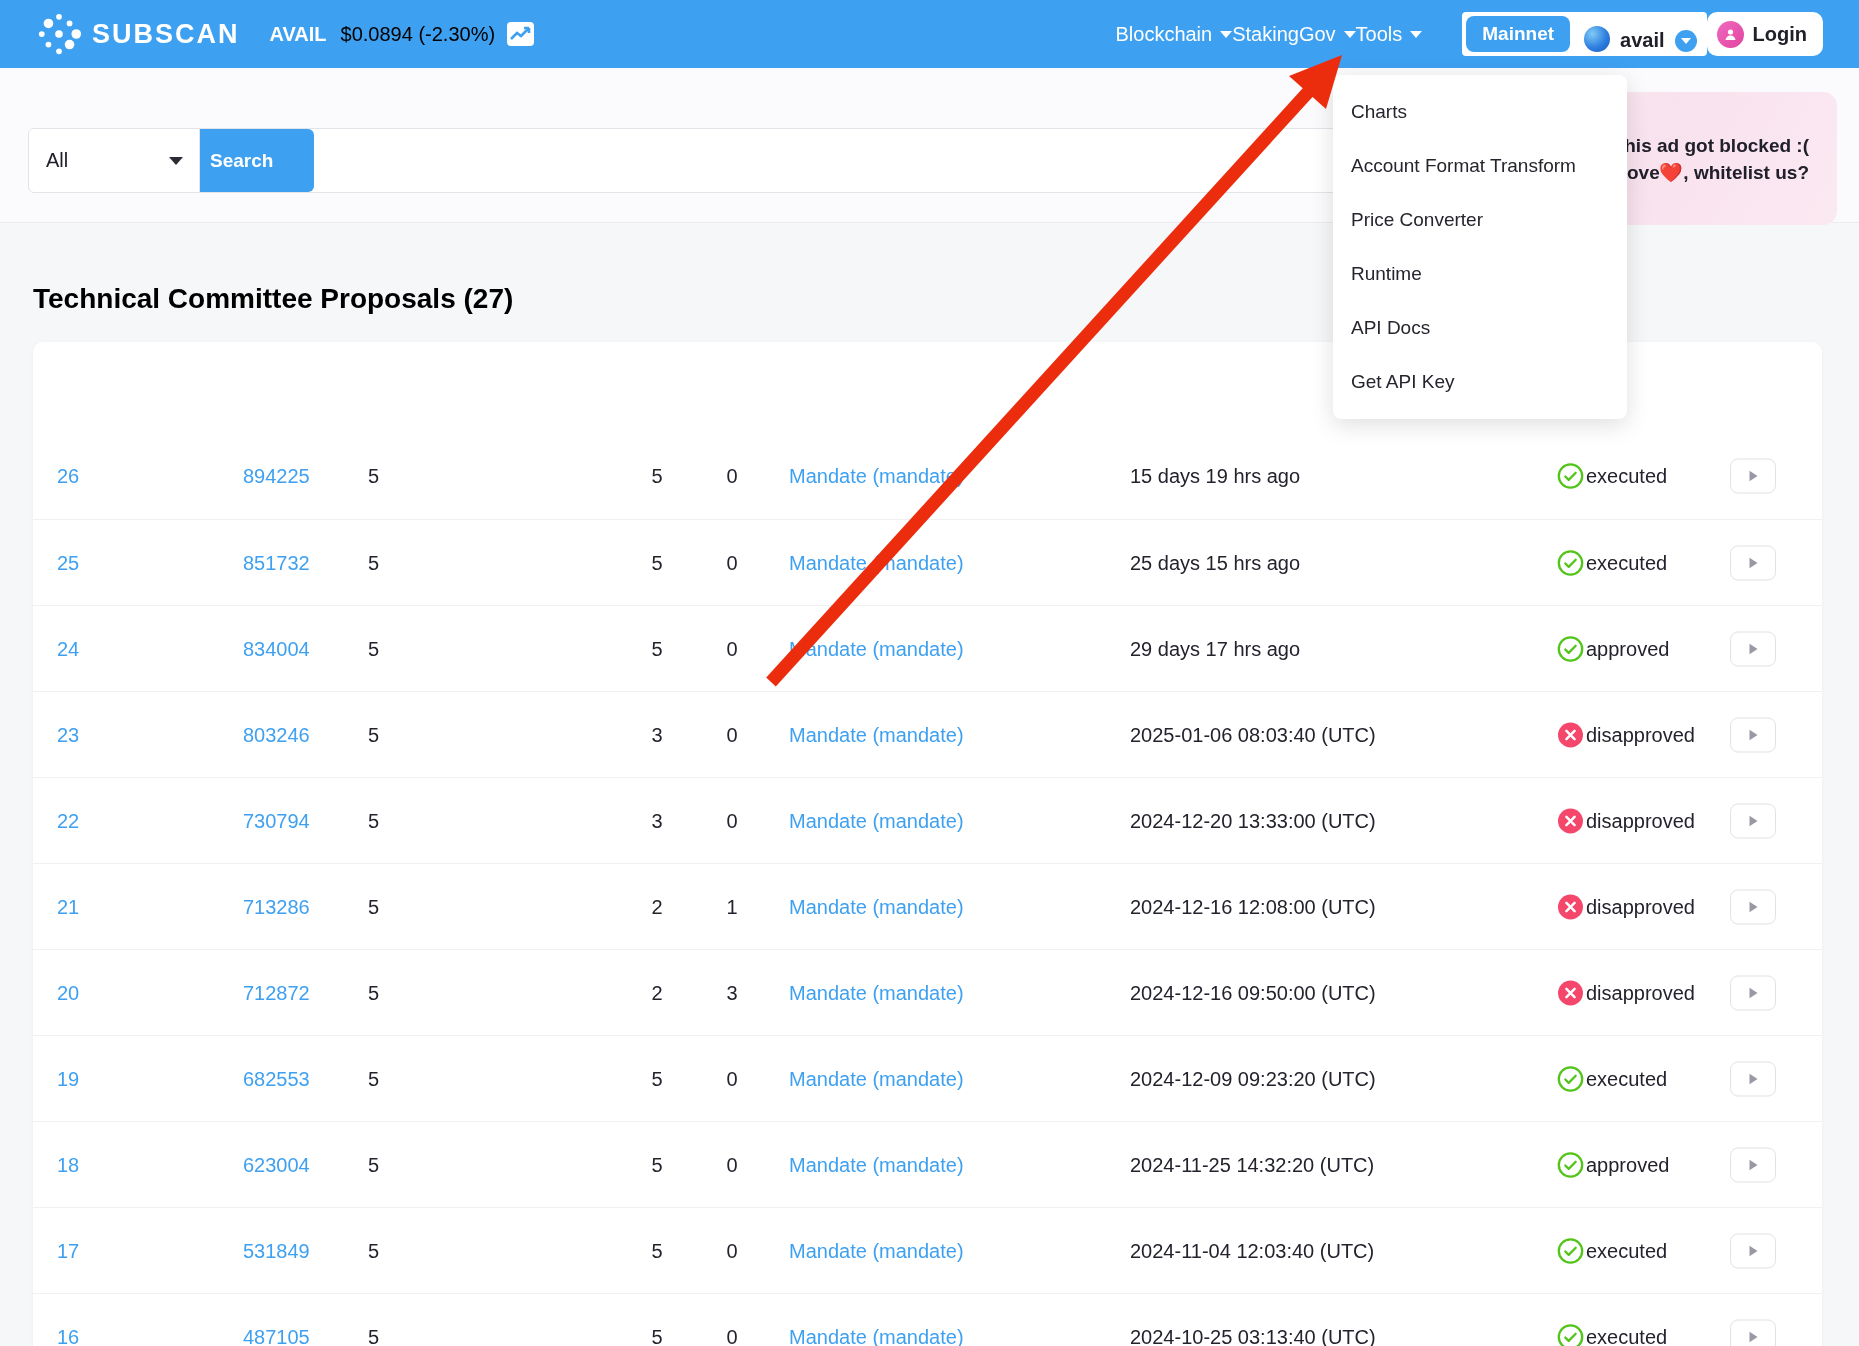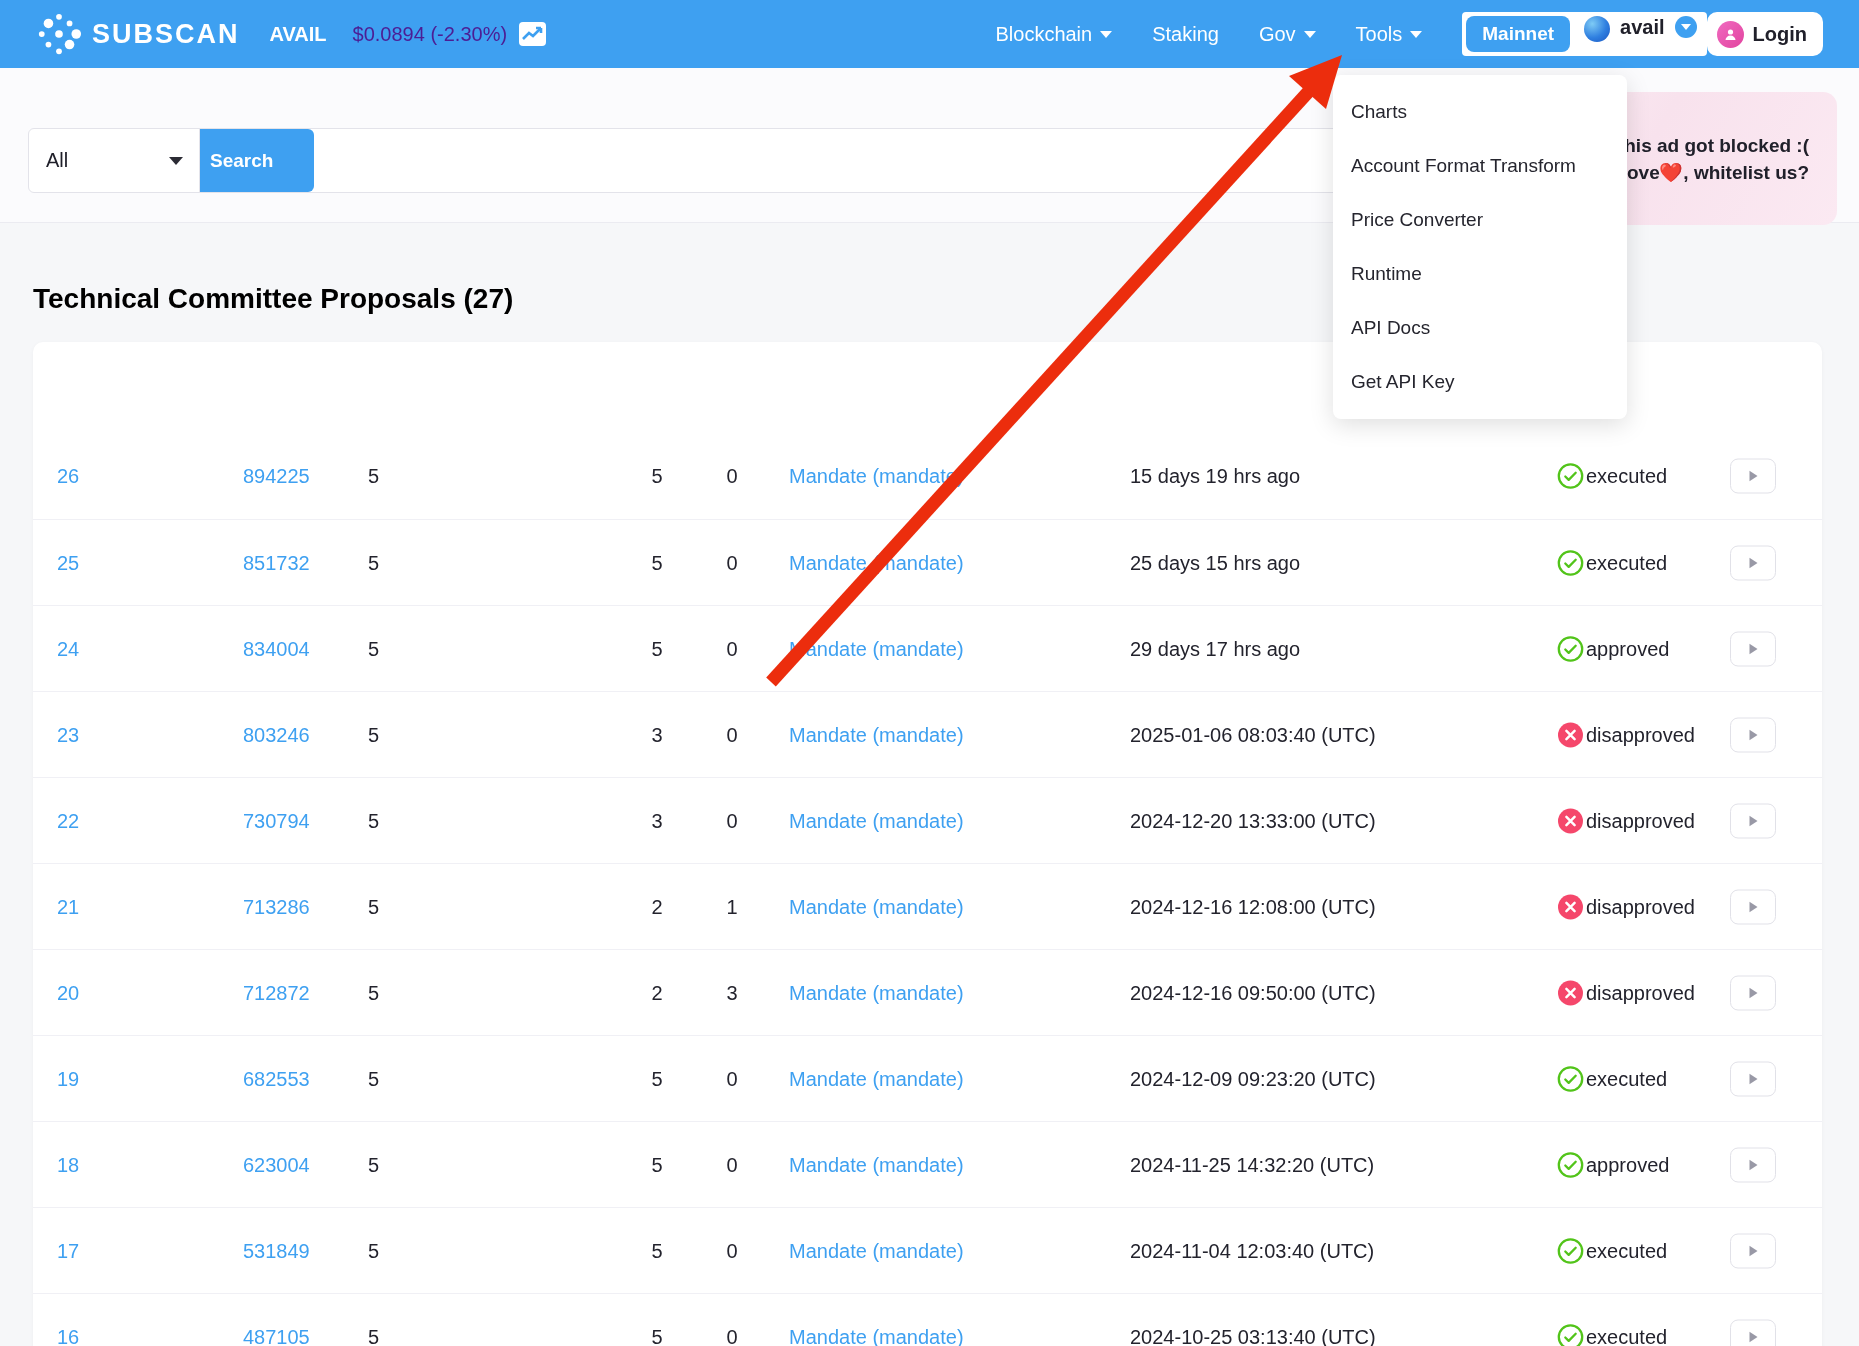--- a/index.html
+++ b/index.html
@@ -11,27 +11,27 @@
     color:#23232d;
   }
   
   .app-header {
     position:absolute; top:0; left:0; right:0; height:68px;
     background:#3EA0F1; display:flex; align-items:center; padding:0 36px;
   }
   .logo-mark { width:46px; height:46px; flex:0 0 auto; }
   .logo-text { color:#fff; font-size:27px; font-weight:bold; letter-spacing:2px; margin-left:10px; }
   .ticker { color:#fff; font-size:20px; font-weight:bold; margin-left:30px; }
-  .price { color:#4c1d95; font-size:20px; margin-left:26px; }
+  .price { color:#000000; font-size:20px; margin-left:14px; }
   .chart-ic { margin-left:12px; display:flex; }
   .hd-spacer { flex:1; }
-  .main-nav { display:flex; align-items:center; gap:40px; margin-right:40px; }
+  .main-nav { display:flex; align-items:center; margin-right:40px; }
   .nav-item { color:#fff; font-size:20px; display:flex; align-items:center; gap:8px; cursor:pointer; white-space:nowrap; }
   .caret-dn { width:0; height:0; border-left:6px solid transparent; border-right:6px solid transparent; border-top:7px solid #fff; }
-  .net-pill { background:#fff; border-radius:4px; height:44px; display:flex; align-items:flex-start; padding:4px; gap:10px; }
+  .net-pill { background:#fff; border-radius:4px; height:44px; display:flex; align-items:flex-end; padding:4px; gap:10px; }
   .net-btn { background:#3EA0F1; color:#fff; font-size:19px; font-weight:bold; border:none; border-radius:8px; height:36px; padding:0 16px; cursor:pointer; }
   .chain-logo { width:26px; height:26px; border-radius:50%; background:radial-gradient(circle at 32% 30%, #7ecbf5 0%, #2f7fe0 55%, #1b55c0 100%); margin-left:4px; }
   .chain-name { font-size:20px; font-weight:bold; color:#20202a; }
   .chev-circle { width:22px; height:22px; border-radius:50%; background:#3EA0F1; display:flex; align-items:center; justify-content:center; margin-right:6px; }
   .chev-circle .caret-dn { border-left-width:5px; border-right-width:5px; border-top-width:6px; }
   .login-btn { background:#fff; border:none; border-radius:10px; height:44px; padding:0 16px 0 10px; display:flex; align-items:center; gap:9px; font-size:20px; font-weight:bold; color:#20202a; cursor:pointer; }
   .user-circle { width:27px; height:27px; border-radius:50%; background:linear-gradient(135deg,#f06ac0,#e2449f); display:flex; align-items:center; justify-content:center; }
   
   .search-strip { position:absolute; top:68px; left:0; right:0; height:155px; background:#fbfbfd; border-bottom:1px solid #ebebf1; }
   .search-bar { position:absolute; top:128px; left:28px; width:1376px; height:65px; background:#fff; border:1px solid #e3e3ea; border-radius:6px; display:flex; align-items:stretch; z-index:2; }

